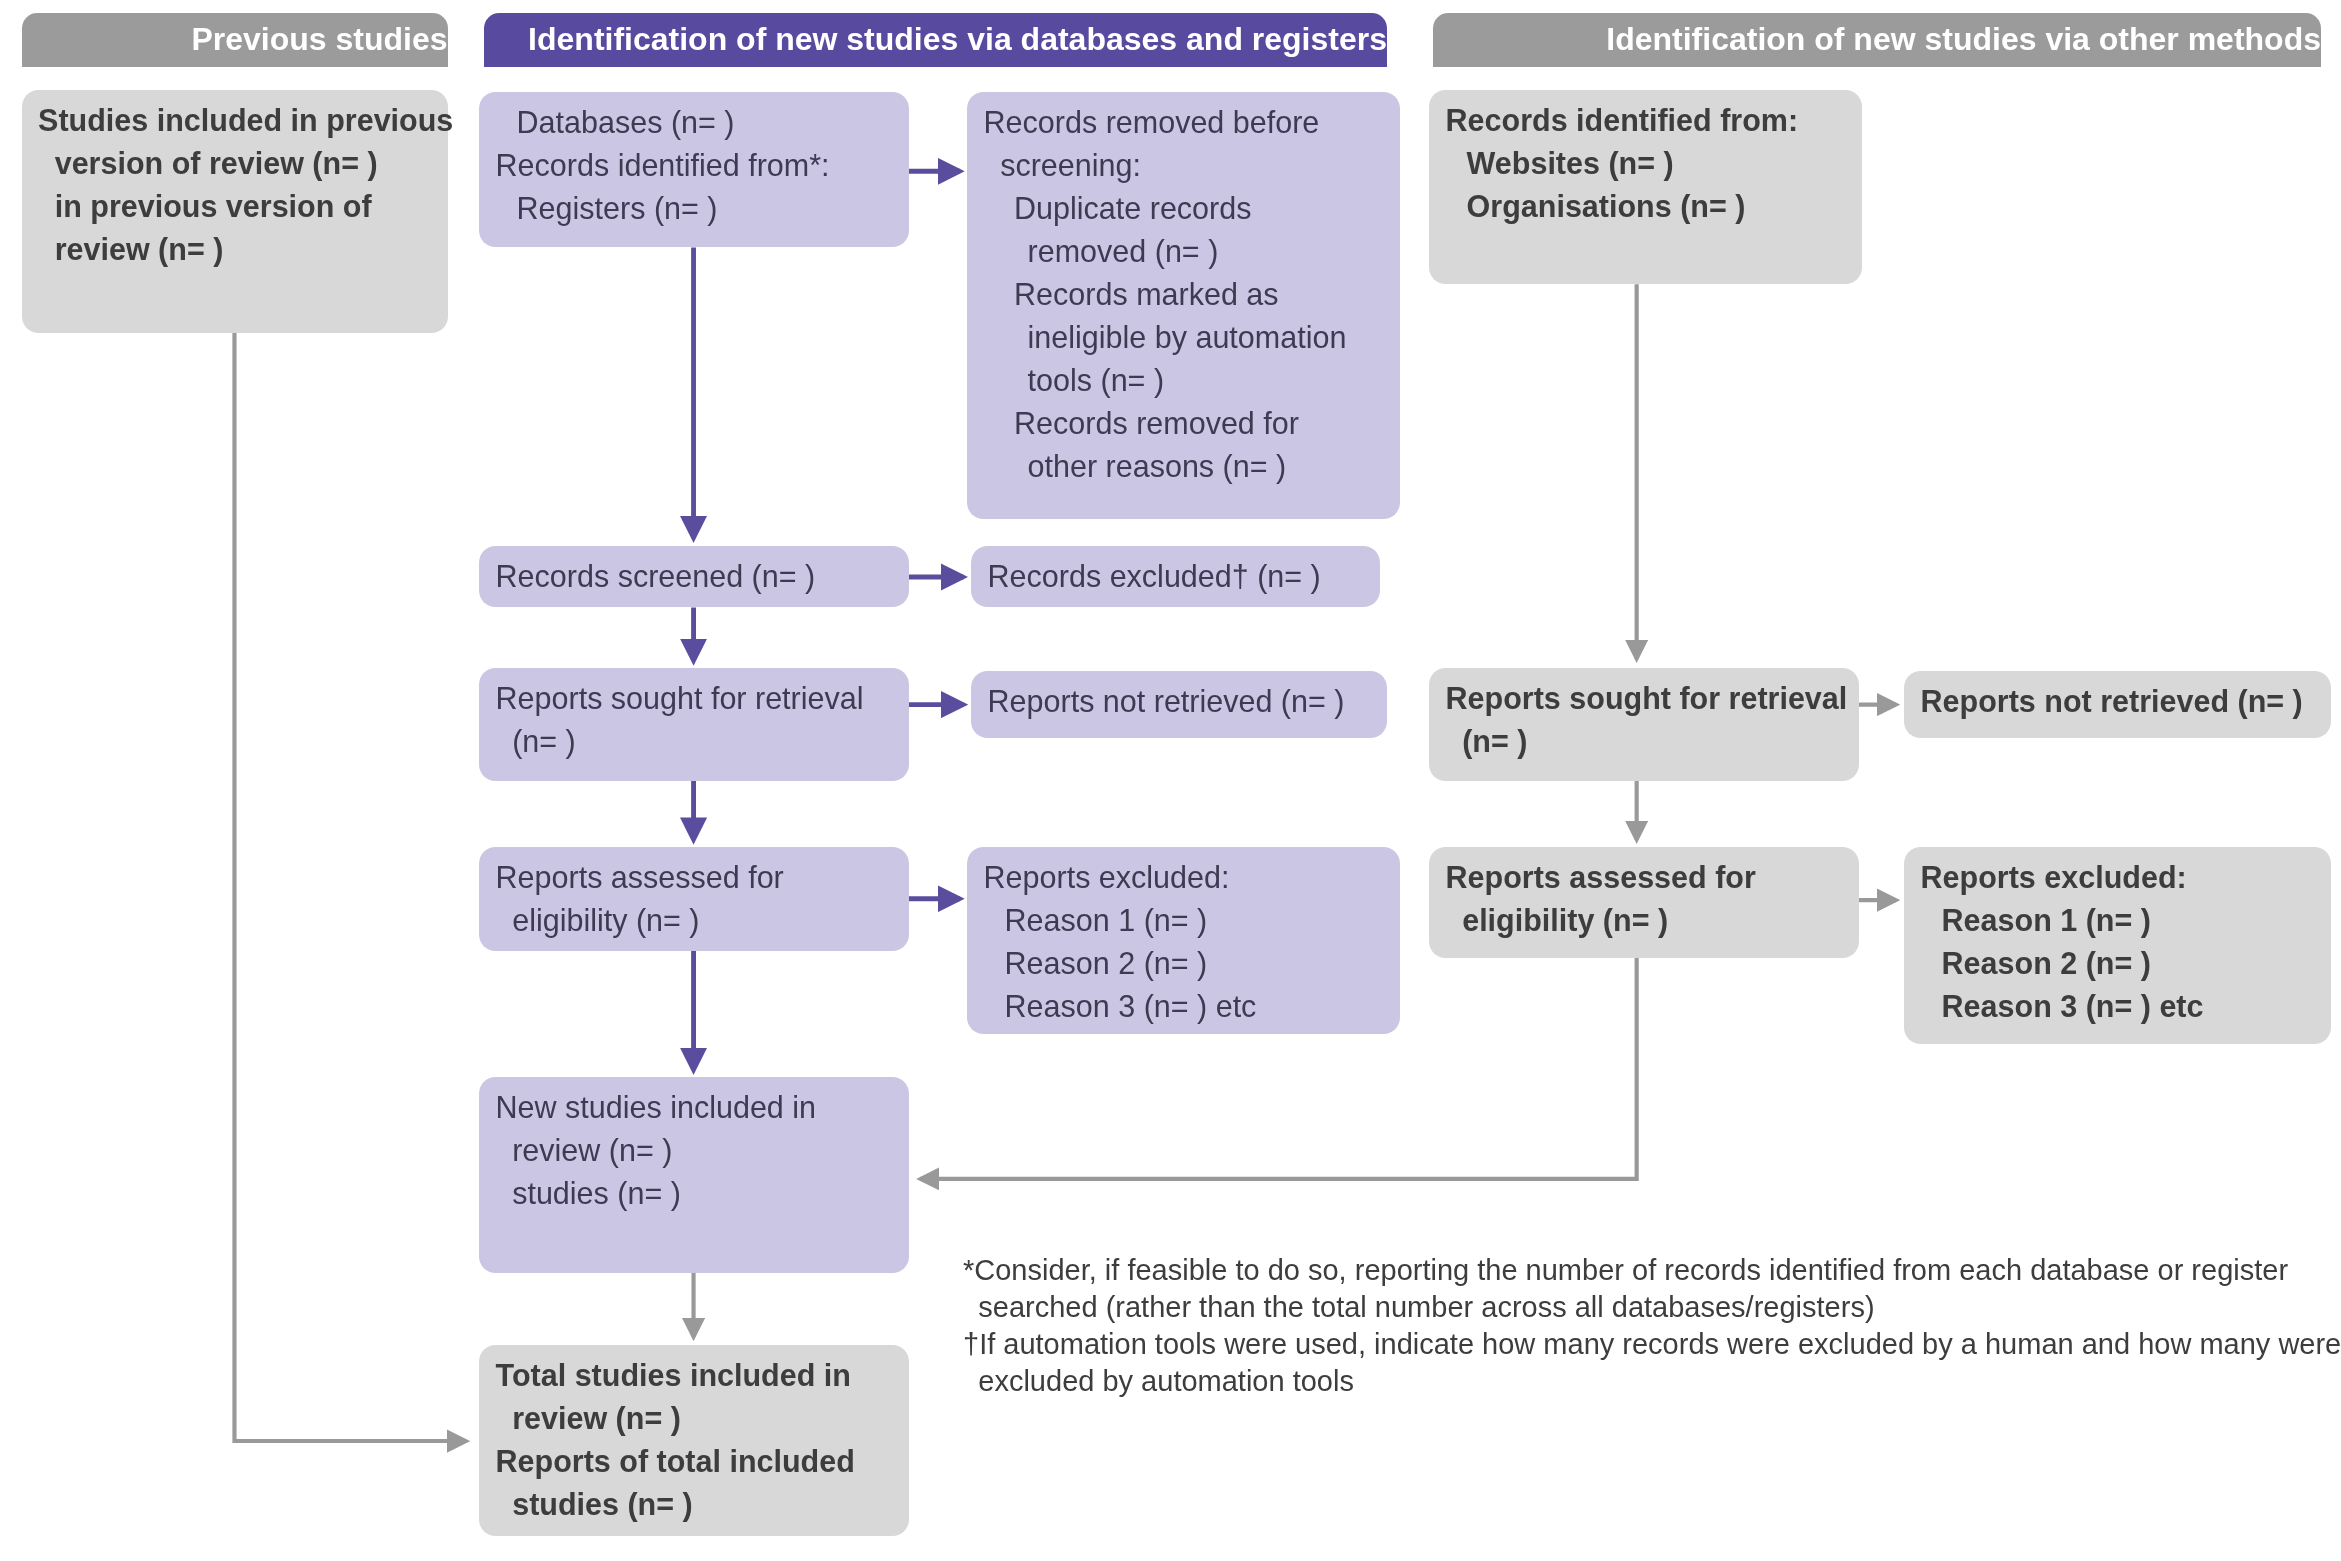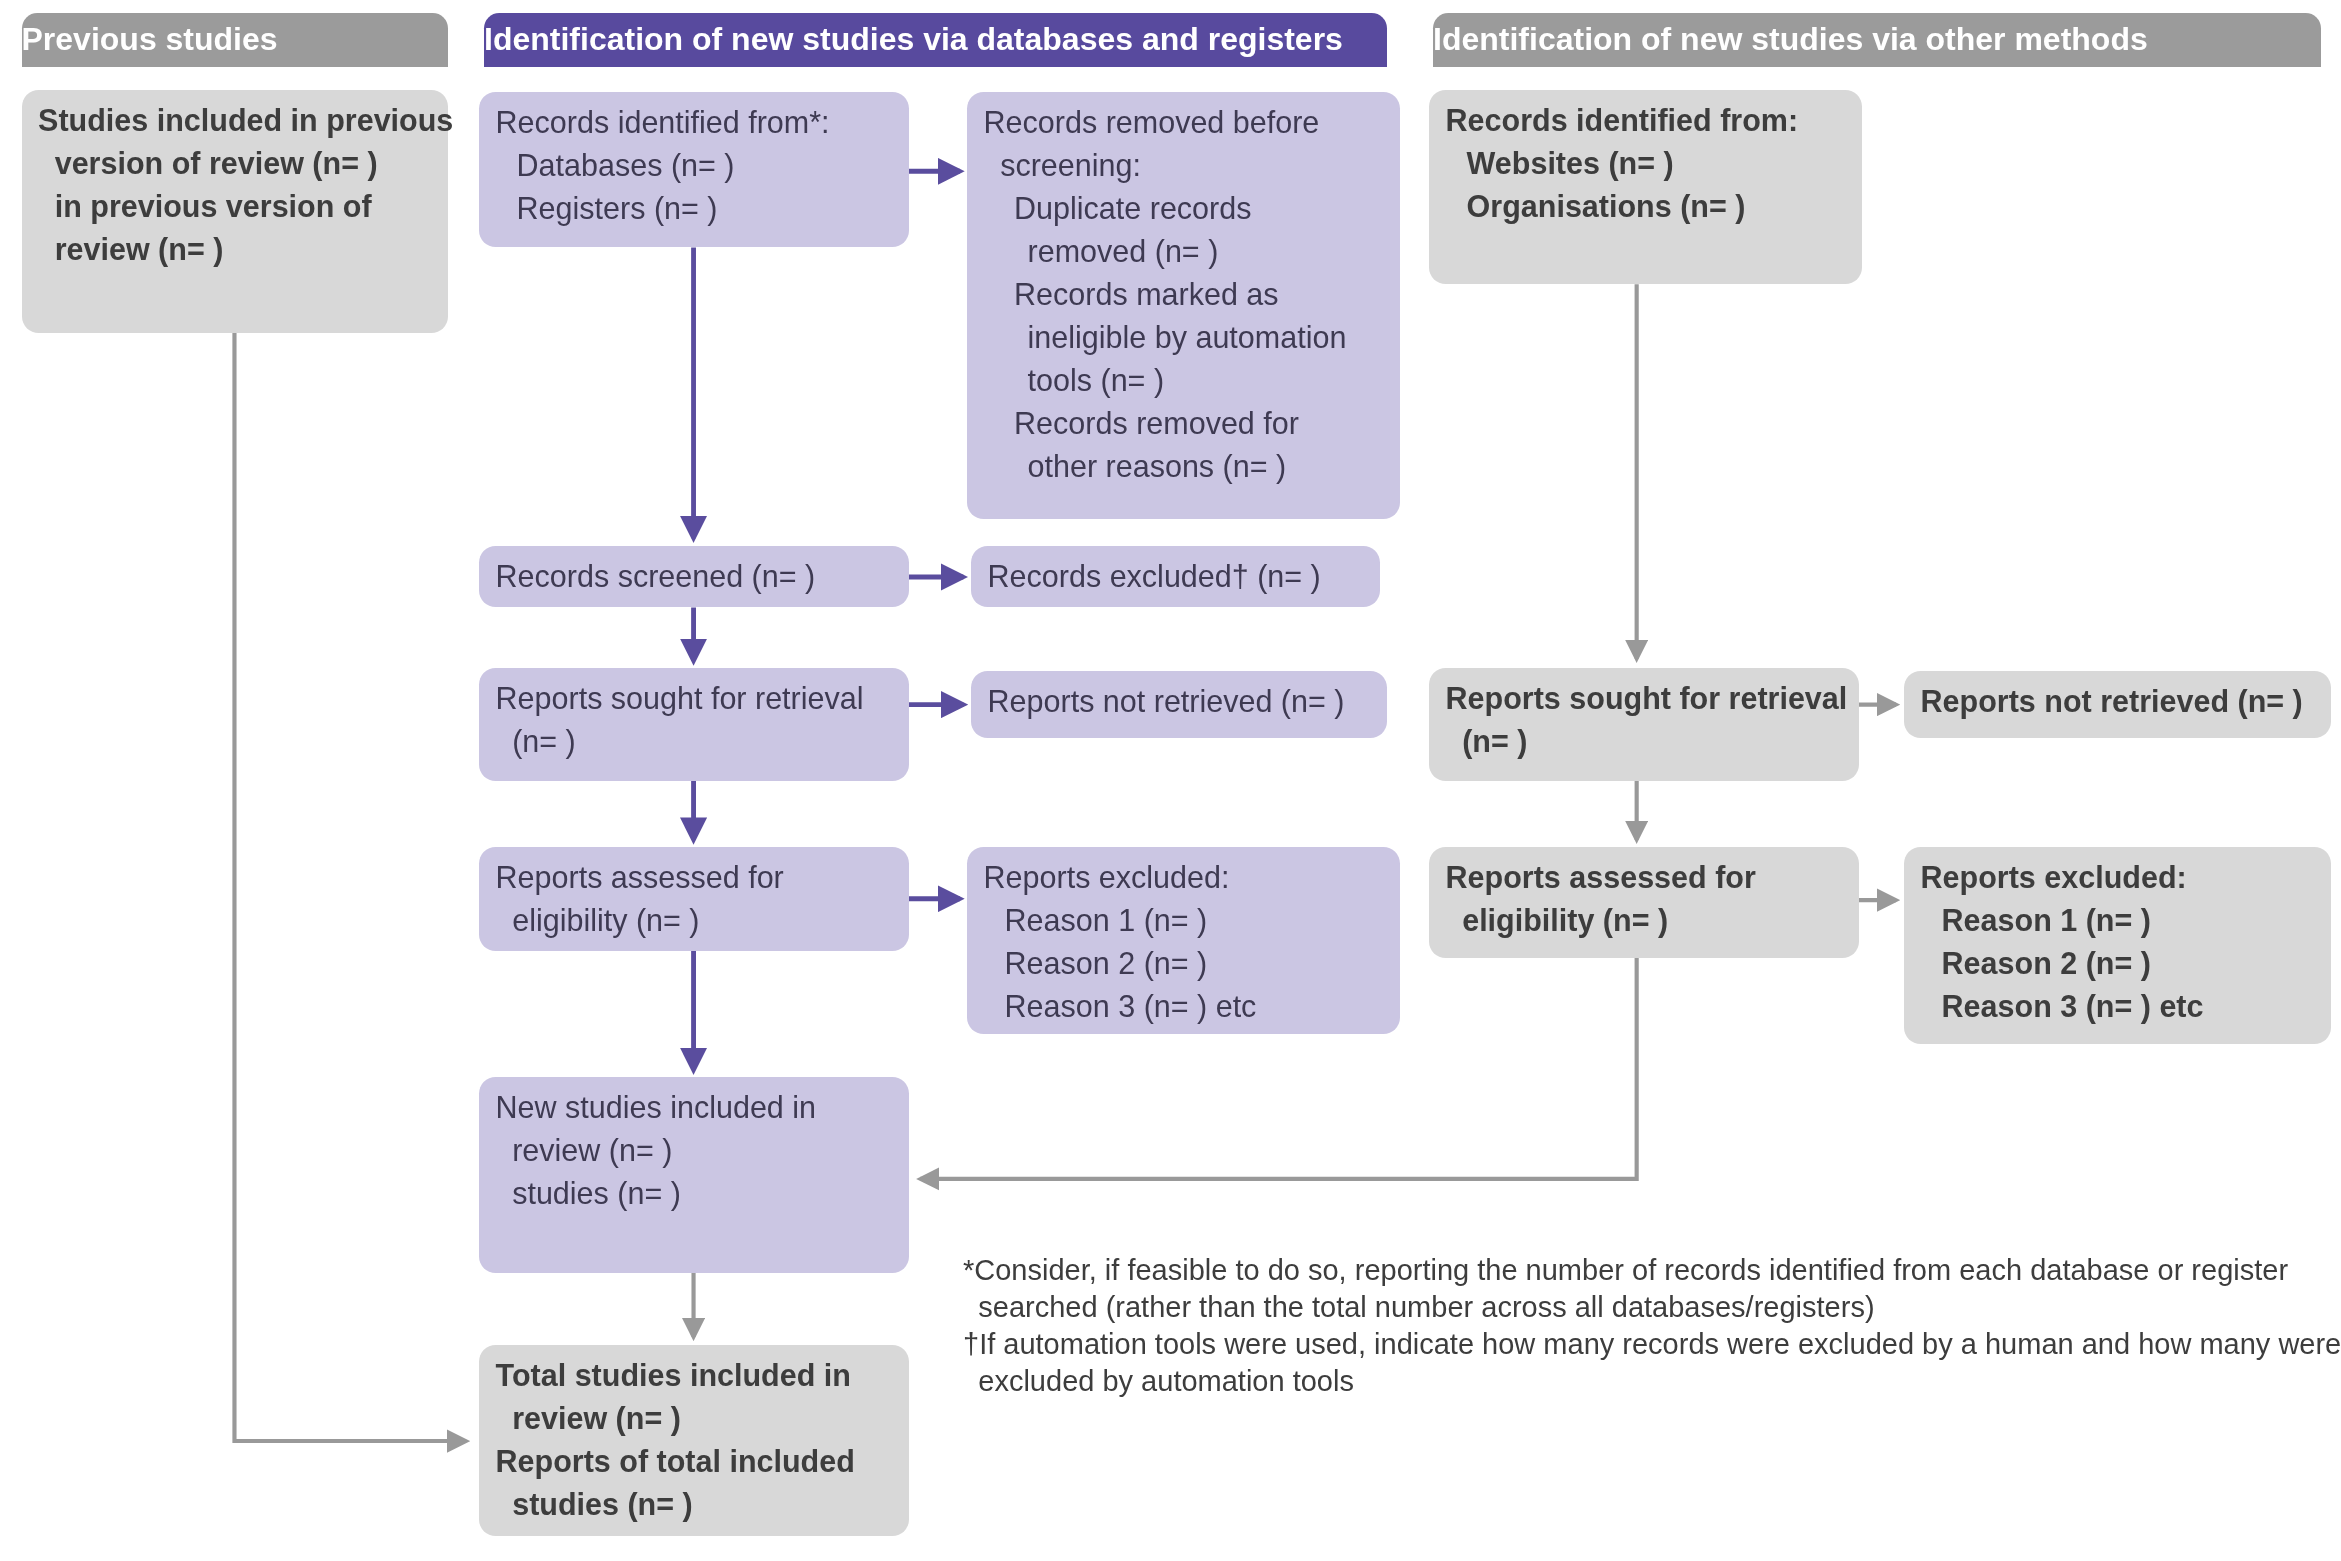--- a/index.html
+++ b/index.html
@@ -10,21 +10,21 @@
     color:#3a3a3a;
     overflow:hidden;
     background:#fff;
   }
   .hdr{
     position:absolute;
     border-radius:15.3px 15.3px 0 0;
     color:#fff;
     font-weight:bold;
     font-size:32px;
-    display:flex;align-items:center;justify-content:flex-start;
+    display:flex;align-items:center;justify-content:flex-end;
     text-align:center;
     height:54px;
   }
   .hdr.purple{background:var(--purple-header);}
   .hdr.gray{background:var(--gray-header);}
   .box{
     position:absolute;
     border-radius:16.6px;
     padding:9px 16.6px;
     font-size:30.5px;
@@ -93,22 +93,22 @@
   </svg>
 
   <div class="box gray" style="left:21.5px;top:90px;width:426px;height:243px;">
     <div class="ln">Studies included in previous</div>
     <div class="ln cont">version of review (n= )</div>
     <div class="ln cont">in previous version of</div>
     <div class="ln cont">review (n= )</div>
   </div>
 
   <div class="box purple" style="left:479px;top:92px;width:430px;height:155px;">
+    <div class="ln ind1">Databases (n= )</div>
     <div class="ln">Records identified from*:</div>
-    <div class="ln ind1">Databases (n= )</div>
     <div class="ln ind1">Registers (n= )</div>
   </div>
 
   <div class="box purple" style="left:967px;top:92px;width:433px;height:427px;">
     <div class="ln">Records removed before</div>
     <div class="ln cont">screening:</div>
     <div class="ln ind2">Duplicate records</div>
     <div class="ln ind2c">removed (n= )</div>
     <div class="ln ind2">Records marked as</div>
     <div class="ln ind2c">ineligible by automation</div>

